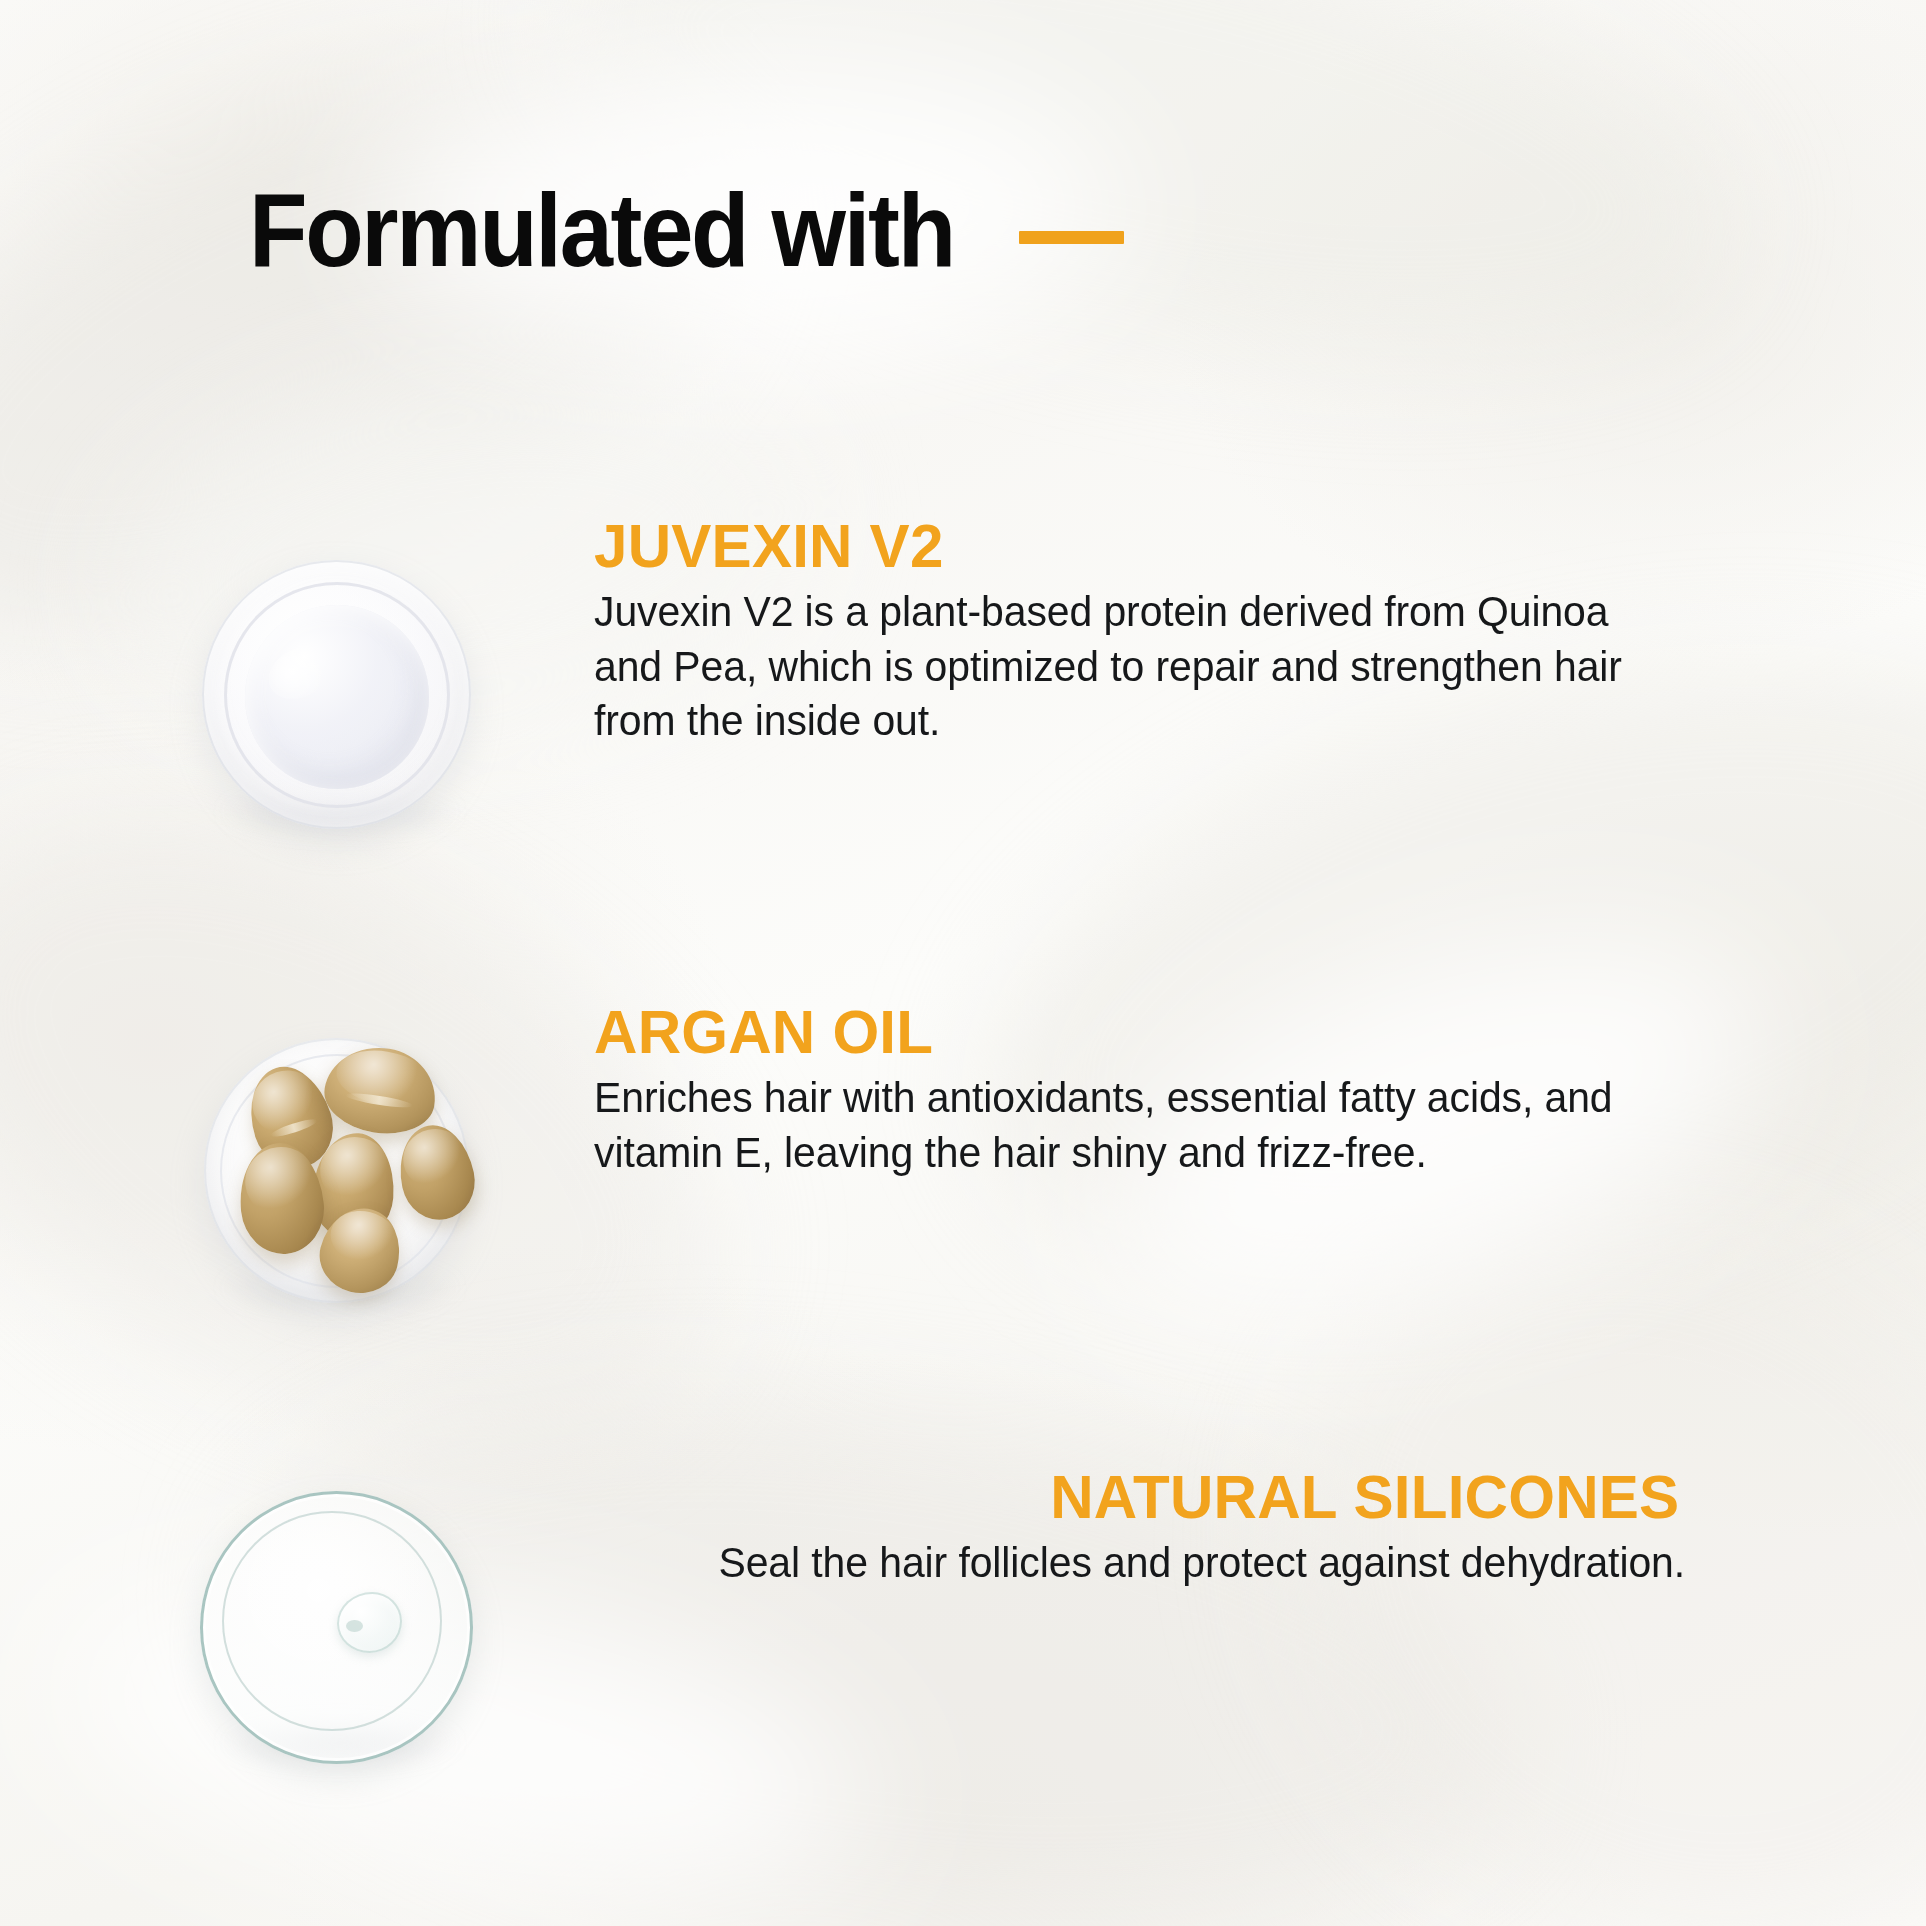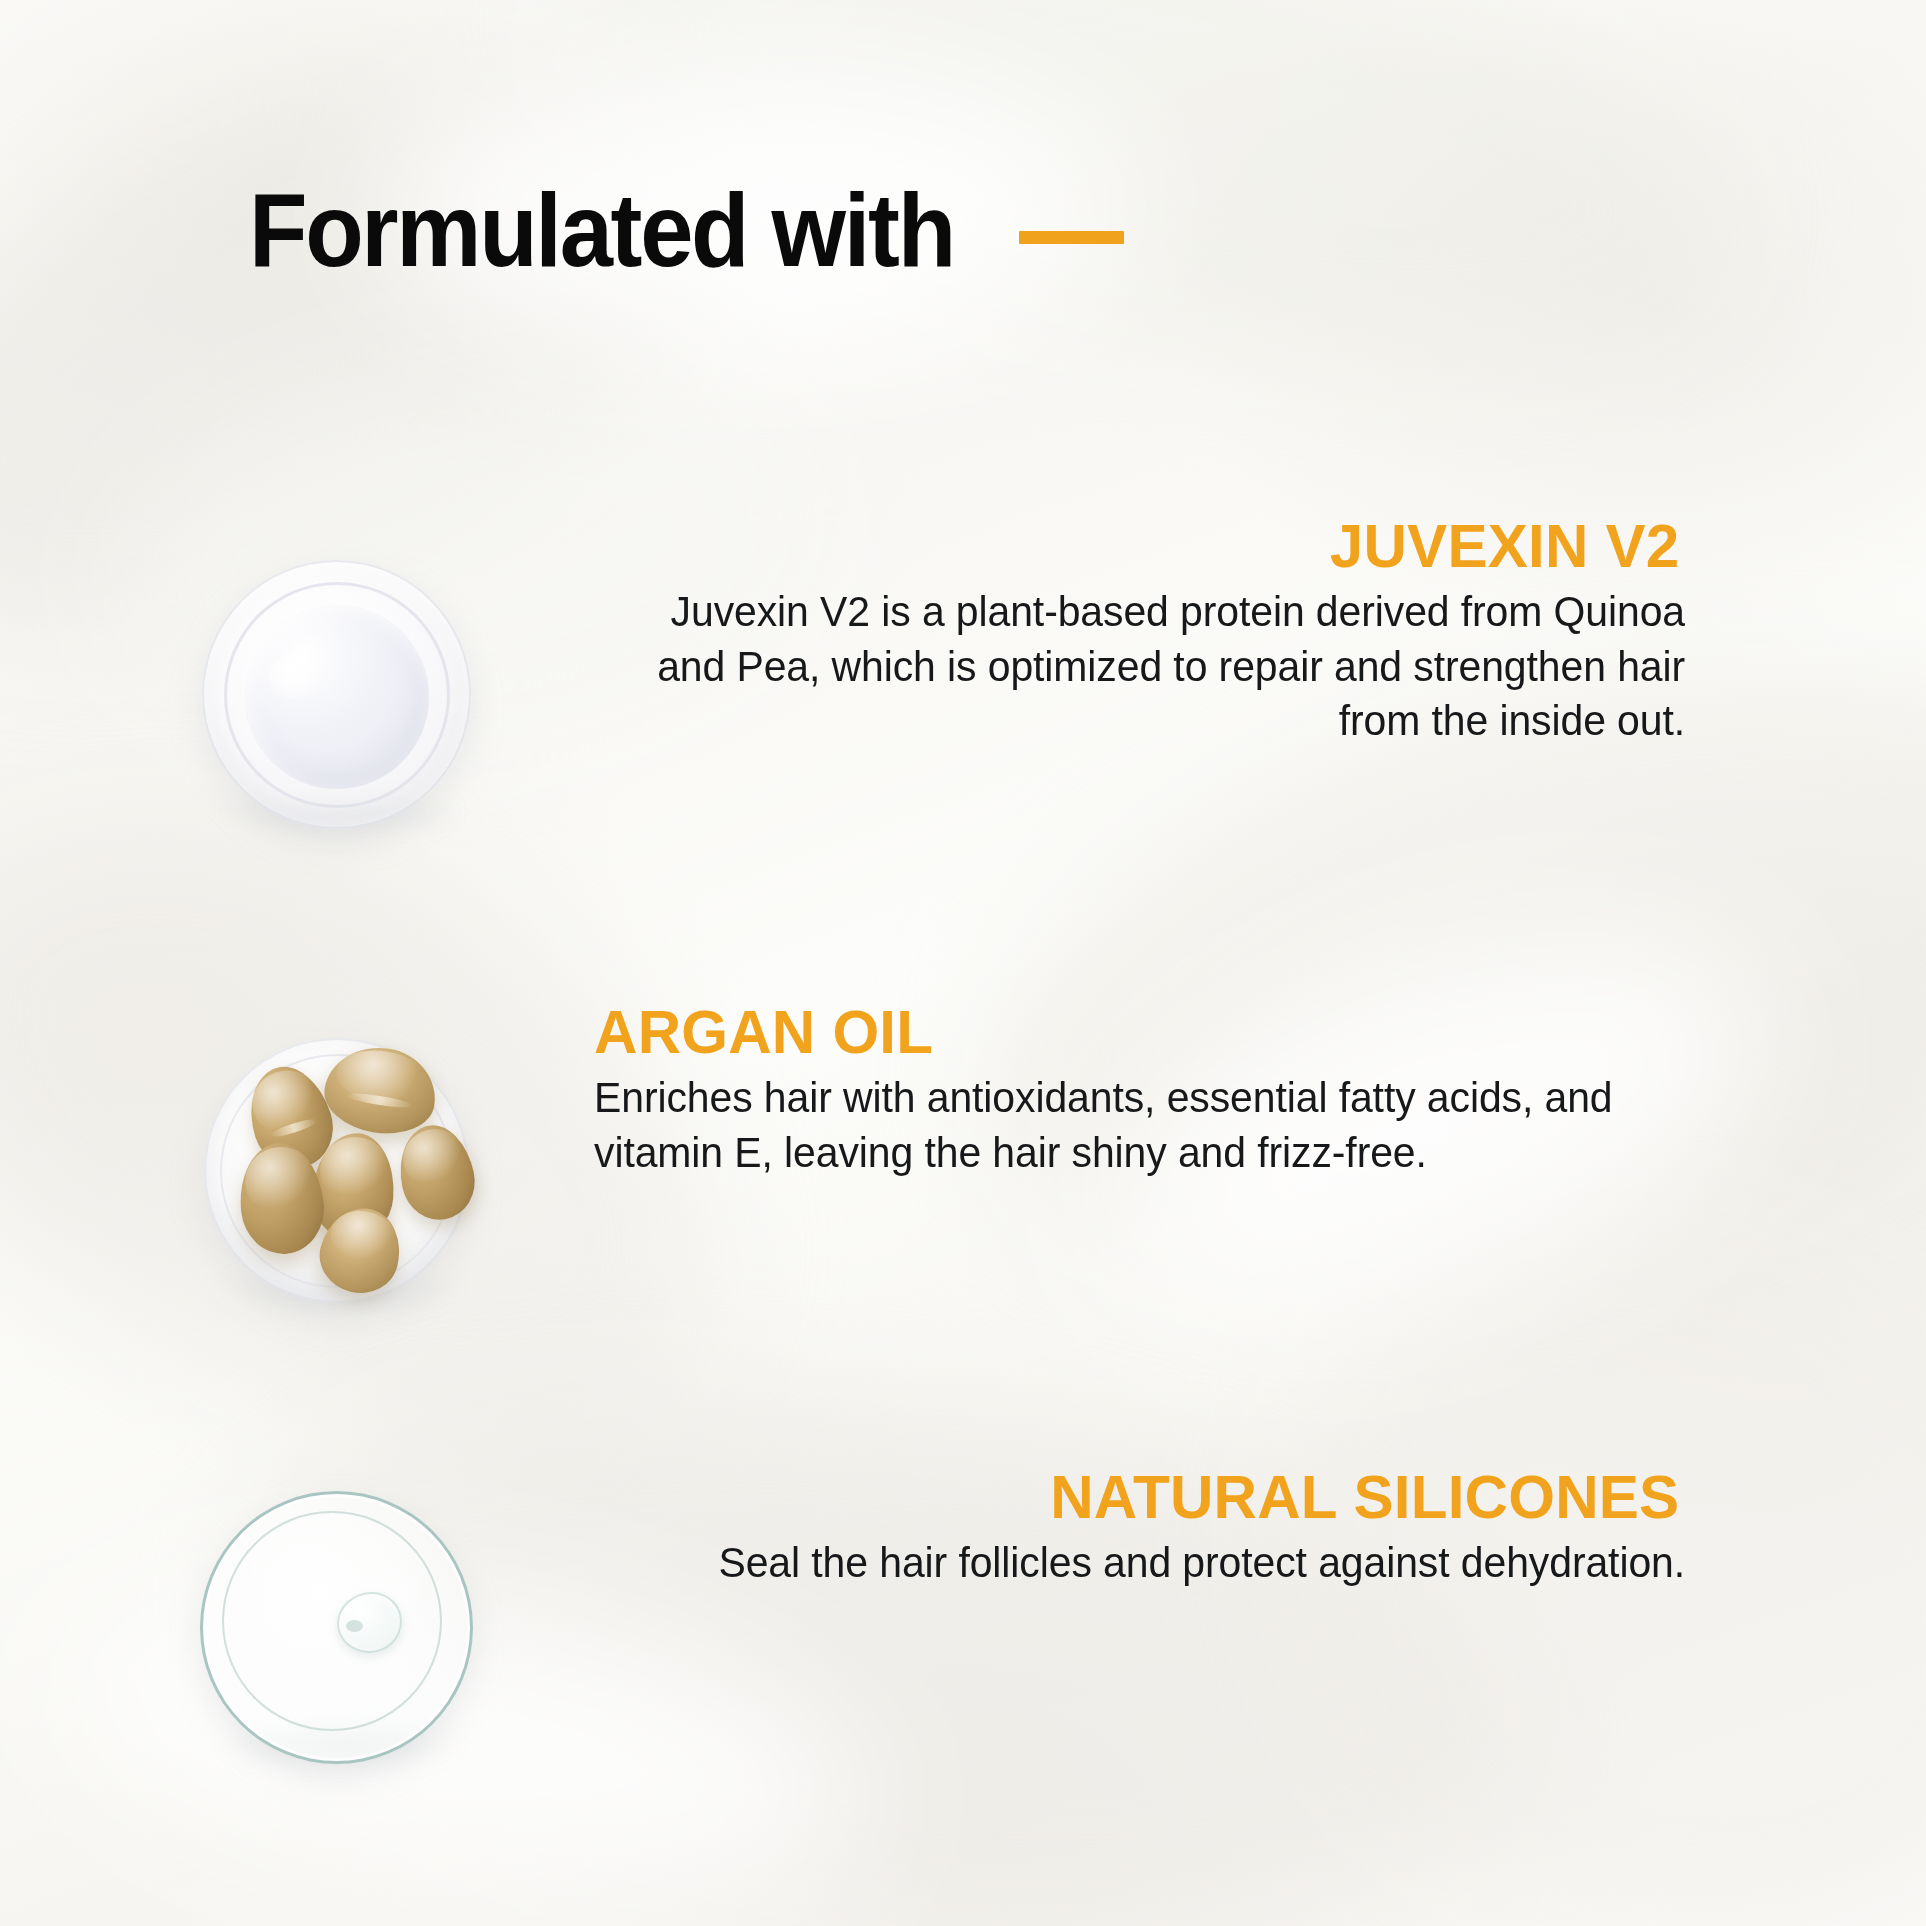--- a/index.html
+++ b/index.html
@@ -53,21 +53,21 @@
   }
 
   
   .row{position:absolute;left:0;width:1927px;}
   #row-0{top:554px;}
   #row-1{top:1030px;}
   #row-2{top:1485px;}
 
   .media{position:absolute;left:194px;top:0;width:297px;height:297px;}
   .copy{position:absolute;left:594px;width:1119px;}
-  #row-0 .copy{top:-40px;text-align:right;}
+  #row-0 .copy{top:-40px;}
   #row-1 .copy{top:-30px;}
   #row-2 .copy{top:-20px;text-align:right;}
 
   .ing-title{
     font-size:62px;line-height:1.02;font-weight:700;color:#F2A31D;
     letter-spacing:0.2px;margin:0 0 8px 0;
     font-family:"Liberation Sans","DejaVu Sans",sans-serif;
     transform:scaleX(.97);transform-origin:left center;
   }
   .ing-body{

